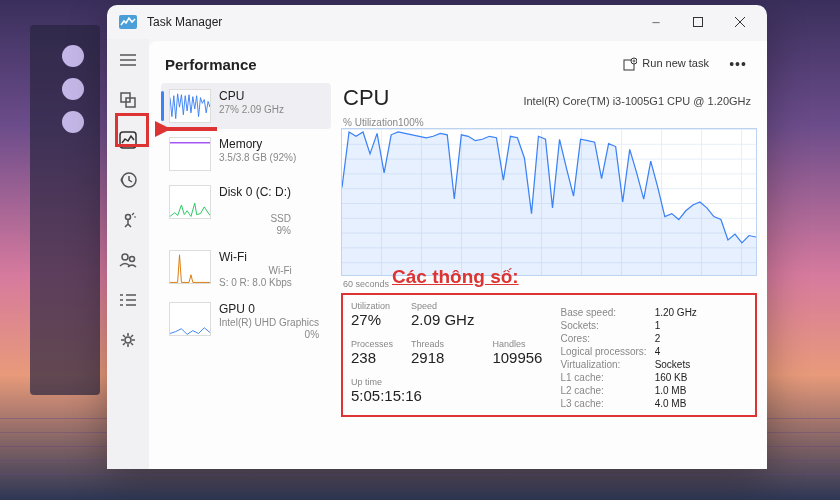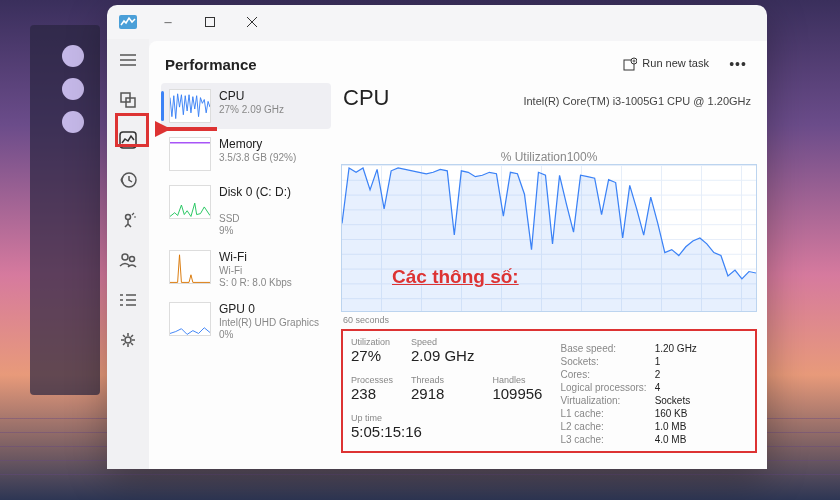--- a/index.html
+++ b/index.html
@@ -30,26 +30,26 @@
   .header h1 { font-size: 15px; font-weight: 600; color: #222; flex: 1; }
   .run-btn { display: flex; gap: 5px; font-size: 11px; color: #333; padding: 4px 10px; border-radius: 4px; }
   .more { width: 26px; text-align: center; font-size: 14px; color: #333; margin-left: 6px; letter-spacing: 1px;}
   .panes { flex: 1; display: flex; overflow: hidden; padding: 0 10px 8px 12px; gap: 10px; }
   .list { width: 170px; display: flex; flex-direction: column; gap: 2px; }
   .card { display: flex; gap: 8px; padding: 6px 8px; border-radius: 4px; }
   .card.selected { background: #efeff3; position: relative; }
   .card.selected::before { content: ''; position: absolute; left: 0; top: 8px; bottom: 8px; width: 3px; background: #3b82f6; border-radius: 2px; }
   .thumb { width: 42px; height: 34px; border: 1px solid #ddd; background: #fff; position: relative; overflow: hidden; }
   .card-text .name { font-size: 12px; color: #222; font-weight: 500; }
-  .card-text .sub { font-size: 10px; color: #888; margin-top: 1px; line-height: 1.15; }
+  .card-text .sub { font-size: 10px; color: #888; margin-top: 1px; line-height: 1.15; text-align: right; }
   .detail { flex: 1; display: flex; flex-direction: column; }
   .detail-head { display: flex; align-items: baseline; justify-content: space-between; padding: 2px 6px 6px 2px; }
   .detail-head .big { font-size: 22px; font-weight: 400; color: #222; }
   .detail-head .model { font-size: 11px; color: #444; }
-  .axis-row { display: flex; justify-content: center; font-size: 12px; color: #888; padding: 0 2px; margin-top: 33px; }
+  .axis-row { display: flex; justify-content: flex-start; font-size: 10px; color: #888; padding: 0 2px; }
   .chart { height: 148px; border: 1px solid #bcd4ef; background:
     linear-gradient(0deg, transparent calc(100% - 1px), #e6eef9 0) 0 0/100% 14.8px,
     linear-gradient(90deg, transparent calc(100% - 1px), #e6eef9 0) 0 0/40px 100%,
     #fff;
     position: relative; overflow: hidden; margin-bottom: 2px; }
   .chart svg { position: absolute; inset: 0; width: 100%; height: 100%; }
   .time-row { font-size: 9px; color: #888; padding: 1px 2px 4px; }
   .stats-wrap { border: 2px solid #d33; padding: 6px 1px 6px 8px; position: relative; }
   .stats { display: flex; gap: 18px; }
   .stats-left { display: grid; grid-template-columns: auto auto auto; column-gap: 18px; row-gap: 6px; }
@@ -83,20 +83,21 @@
   <line x1="62" y1="12" x2="8" y2="12" stroke="#d33" stroke-width="4" marker-end="url(#ah)"></line>
 </svg>
 <div class="annotation" style="left:392px; top:266px;">Các thông số:</div>
 
 <div class="window">
   <div class="titlebar">
     <svg class="title-icon" viewBox="0 0 18 14">
       <rect x="0" y="0" width="18" height="14" rx="2" fill="#4a9fd8"></rect>
       <polyline points="2,10 5,6 7,8 10,3 13,7 16,4" fill="none" stroke="#fff" stroke-width="1.5"></polyline>
     </svg>
+    <div class="title-text">Task Manager</div>
     <div class="win-btn">─</div>
     <div class="win-btn">
       <svg width="10" height="10">
           <rect x="0.5" y="0.5" width="9" height="9" fill="none" stroke="#333"></rect>
         </svg>
     </div>
     <div class="win-btn">
       <svg width="10" height="10">
           <path d="M0,0 L10,10 M10,0 L0,10" stroke="#333" stroke-width="1"></path>
         </svg>

